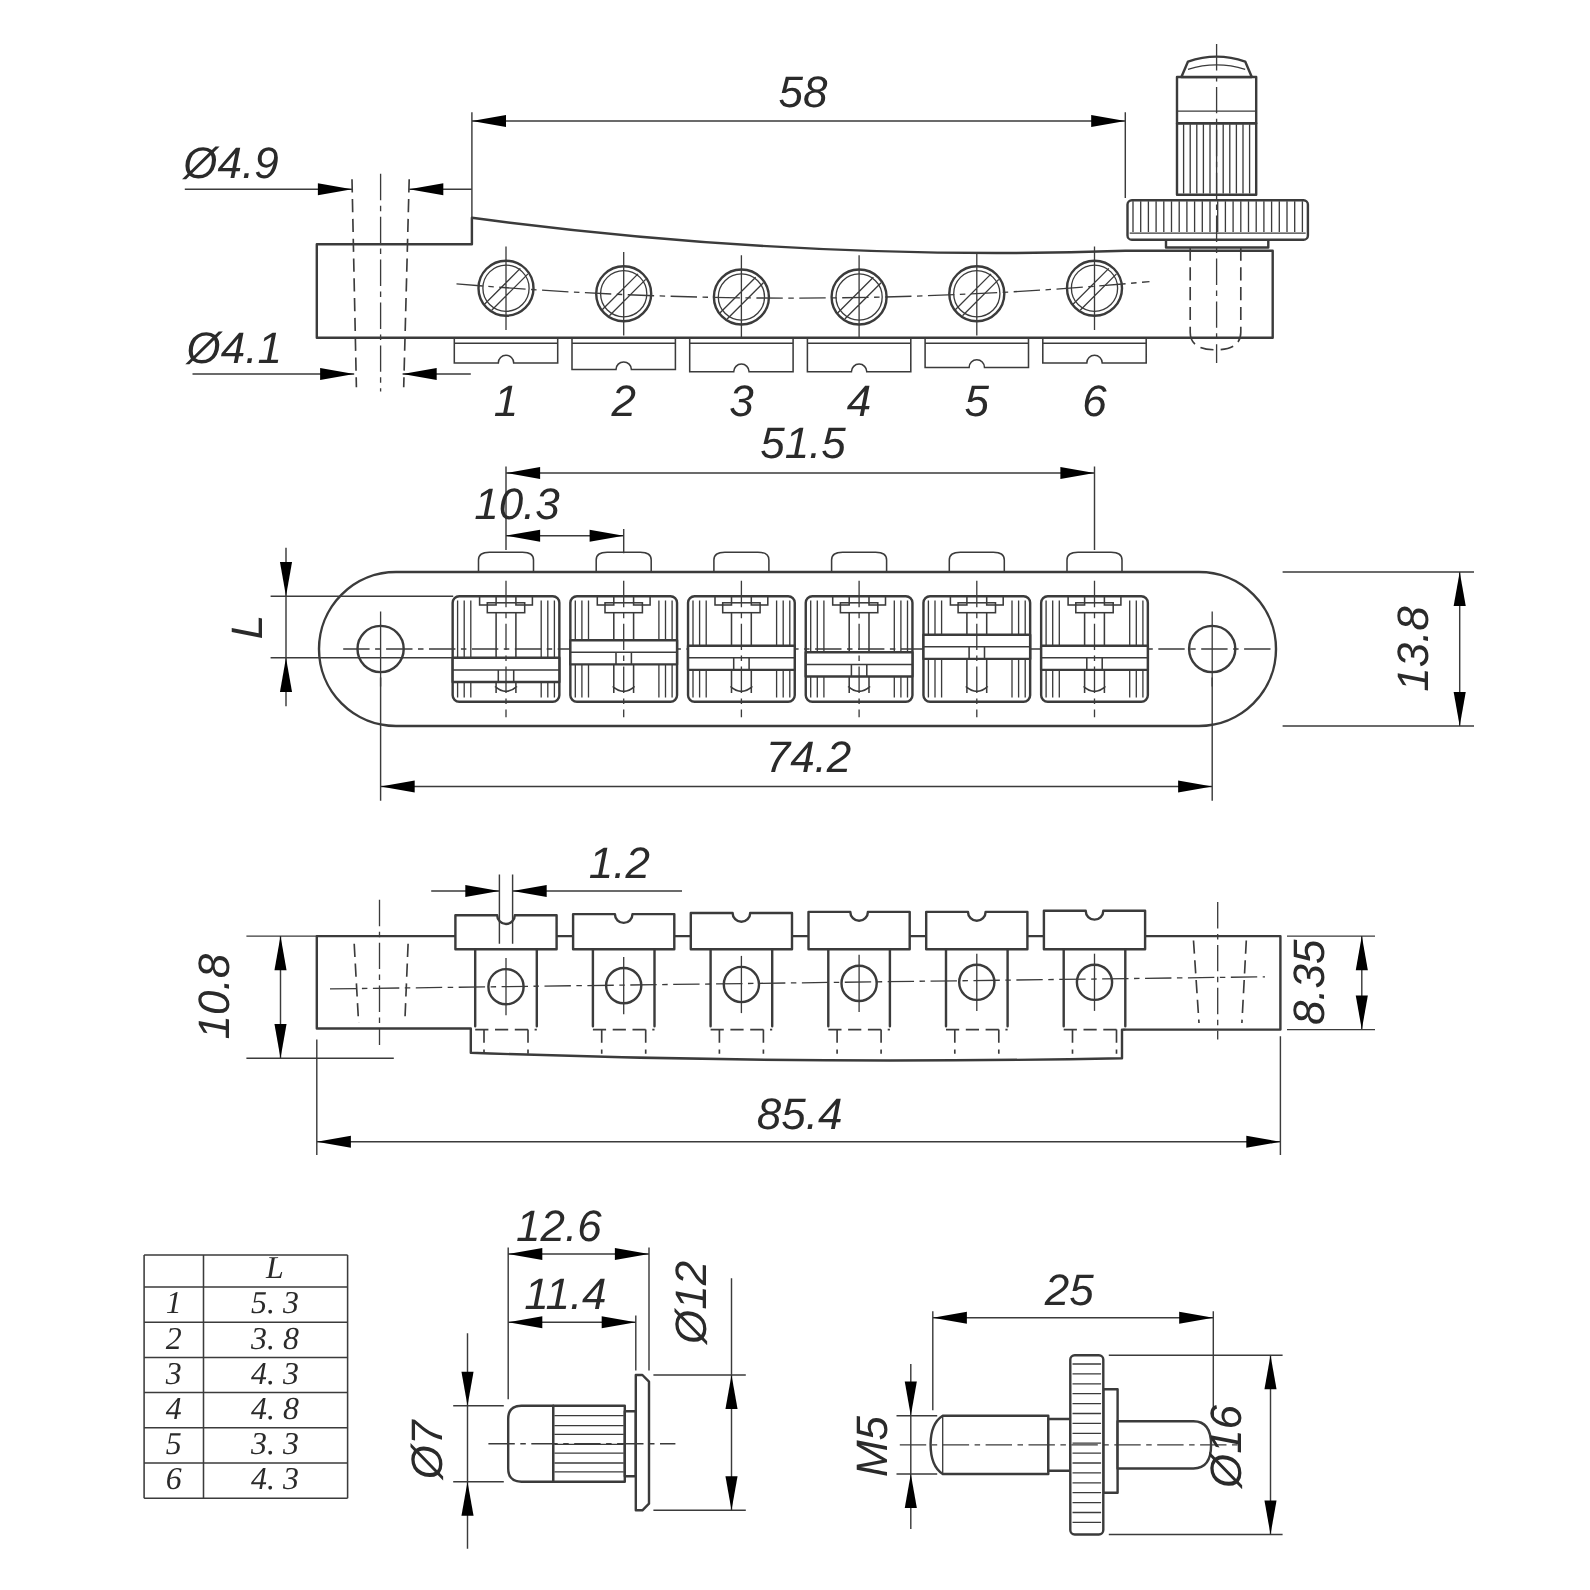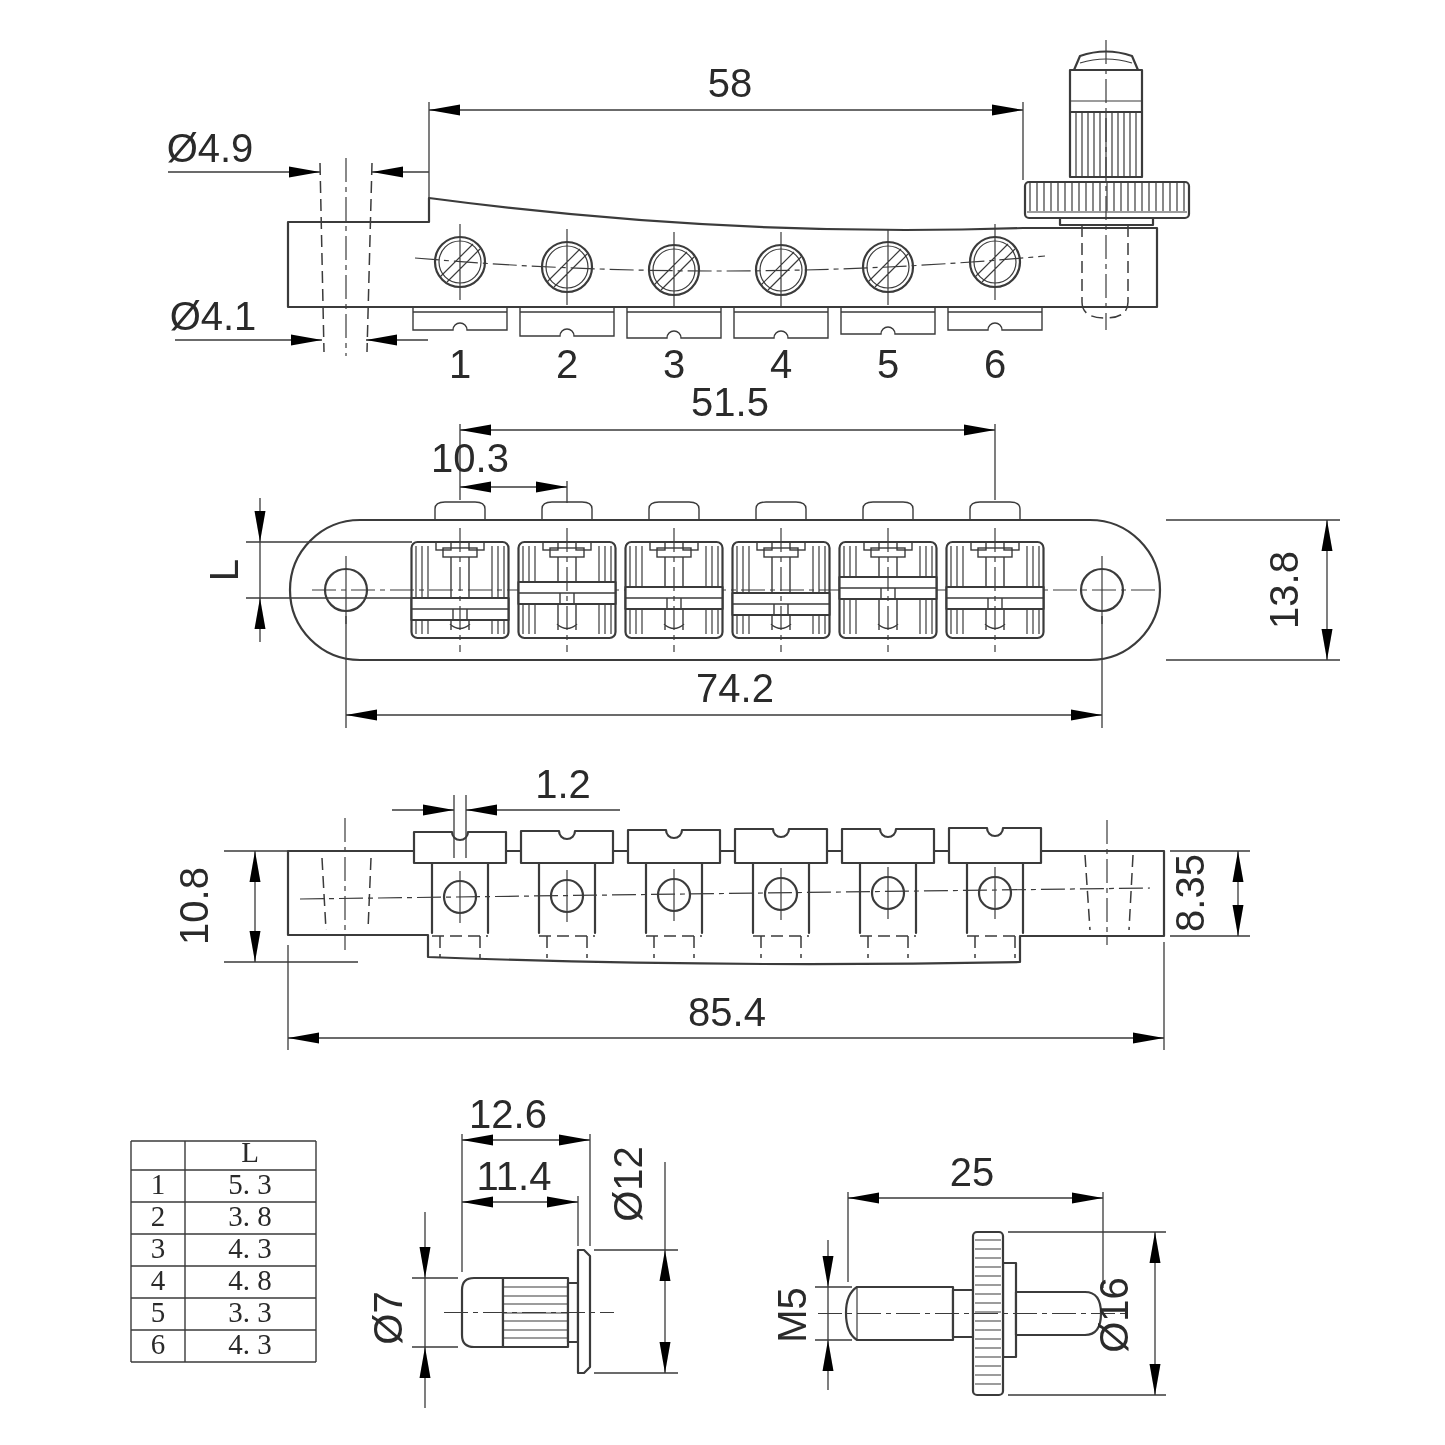--- a/index.html
+++ b/index.html
@@ -1,16 +1,16 @@
 <!DOCTYPE html>
 <html><head>
 <meta charset="utf-8">
 <style>
   html,body{margin:0;padding:0;background:#ffffff;}
-  #stage{position:relative;width:1445px;height:1445px;background:#ffffff;overflow:hidden;}
+  #stage{position:relative;width:1445px;height:1445px;background:#ffffff;overflow:hidden;font-style:italic;}
   svg{position:absolute;left:0;top:0;}
   .o  {fill:none;stroke:#3b3b3b;stroke-width:2.2;stroke-linejoin:round;stroke-linecap:round;}
   .fw {fill:#ffffff;stroke:#3b3b3b;stroke-width:2.2;stroke-linejoin:round;}
   .tn {fill:none;stroke:#3b3b3b;stroke-width:1.2;}
   .hn {fill:none;stroke:#3b3b3b;stroke-width:1.4;}
   .hd {fill:none;stroke:#3b3b3b;stroke-width:1.5;stroke-dasharray:12 6;}
   .cl {fill:none;stroke:#3b3b3b;stroke-width:1.2;stroke-dasharray:24 5 5 5;}
   .dm {fill:none;stroke:#3b3b3b;stroke-width:1.3;}
   text{fill:#2a2a2a;font-family:"Liberation Sans",sans-serif;font-size:40px;}
   text.srf{font-family:"Liberation Serif",serif;font-size:29px;}

